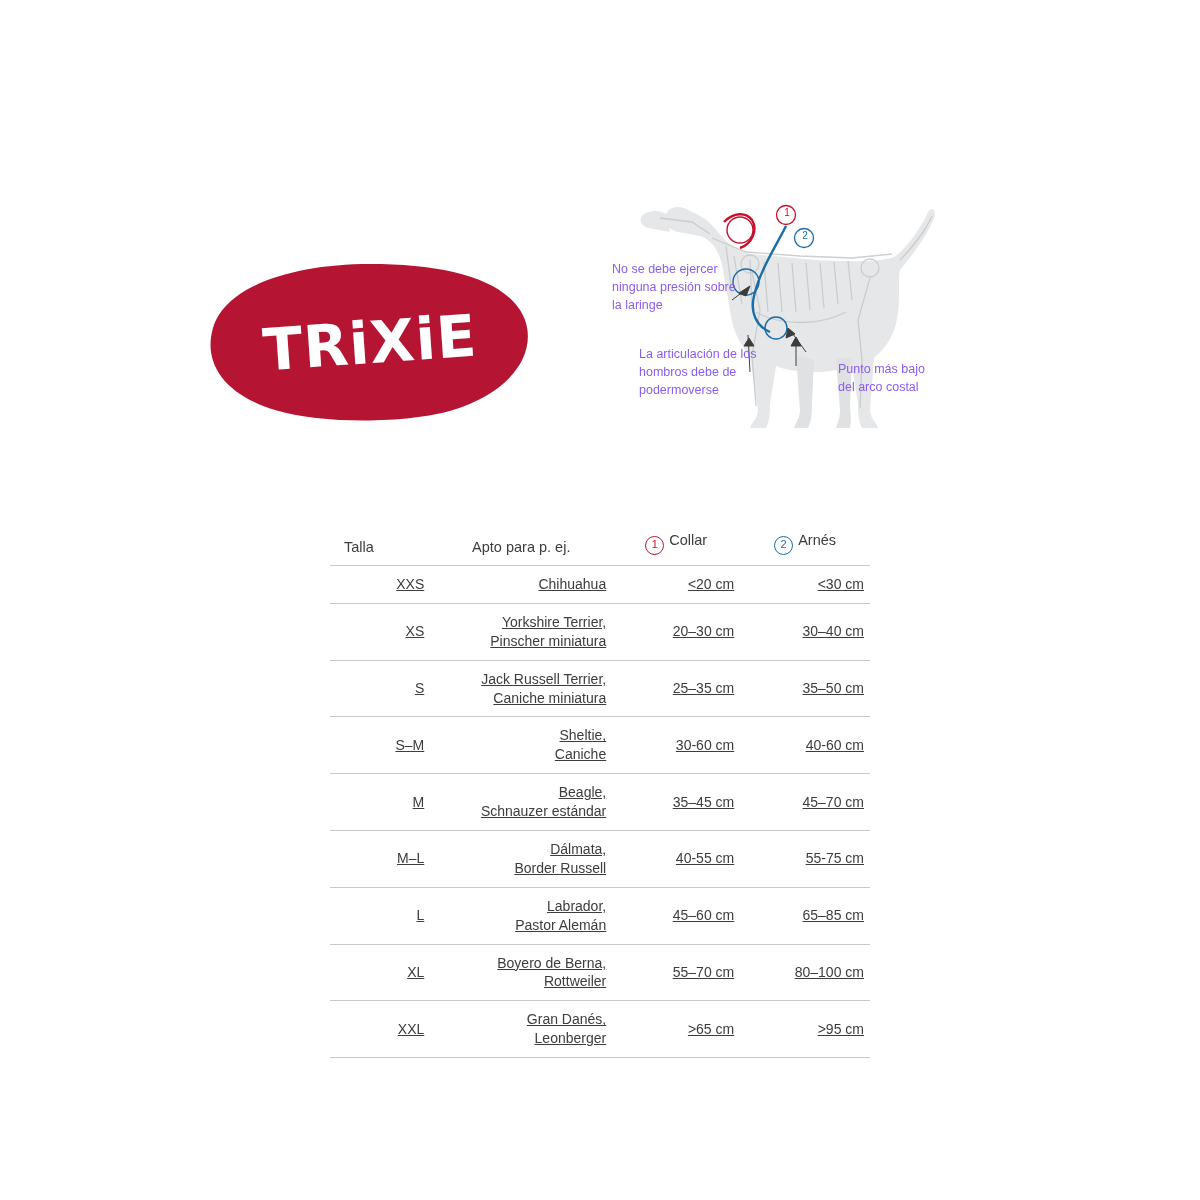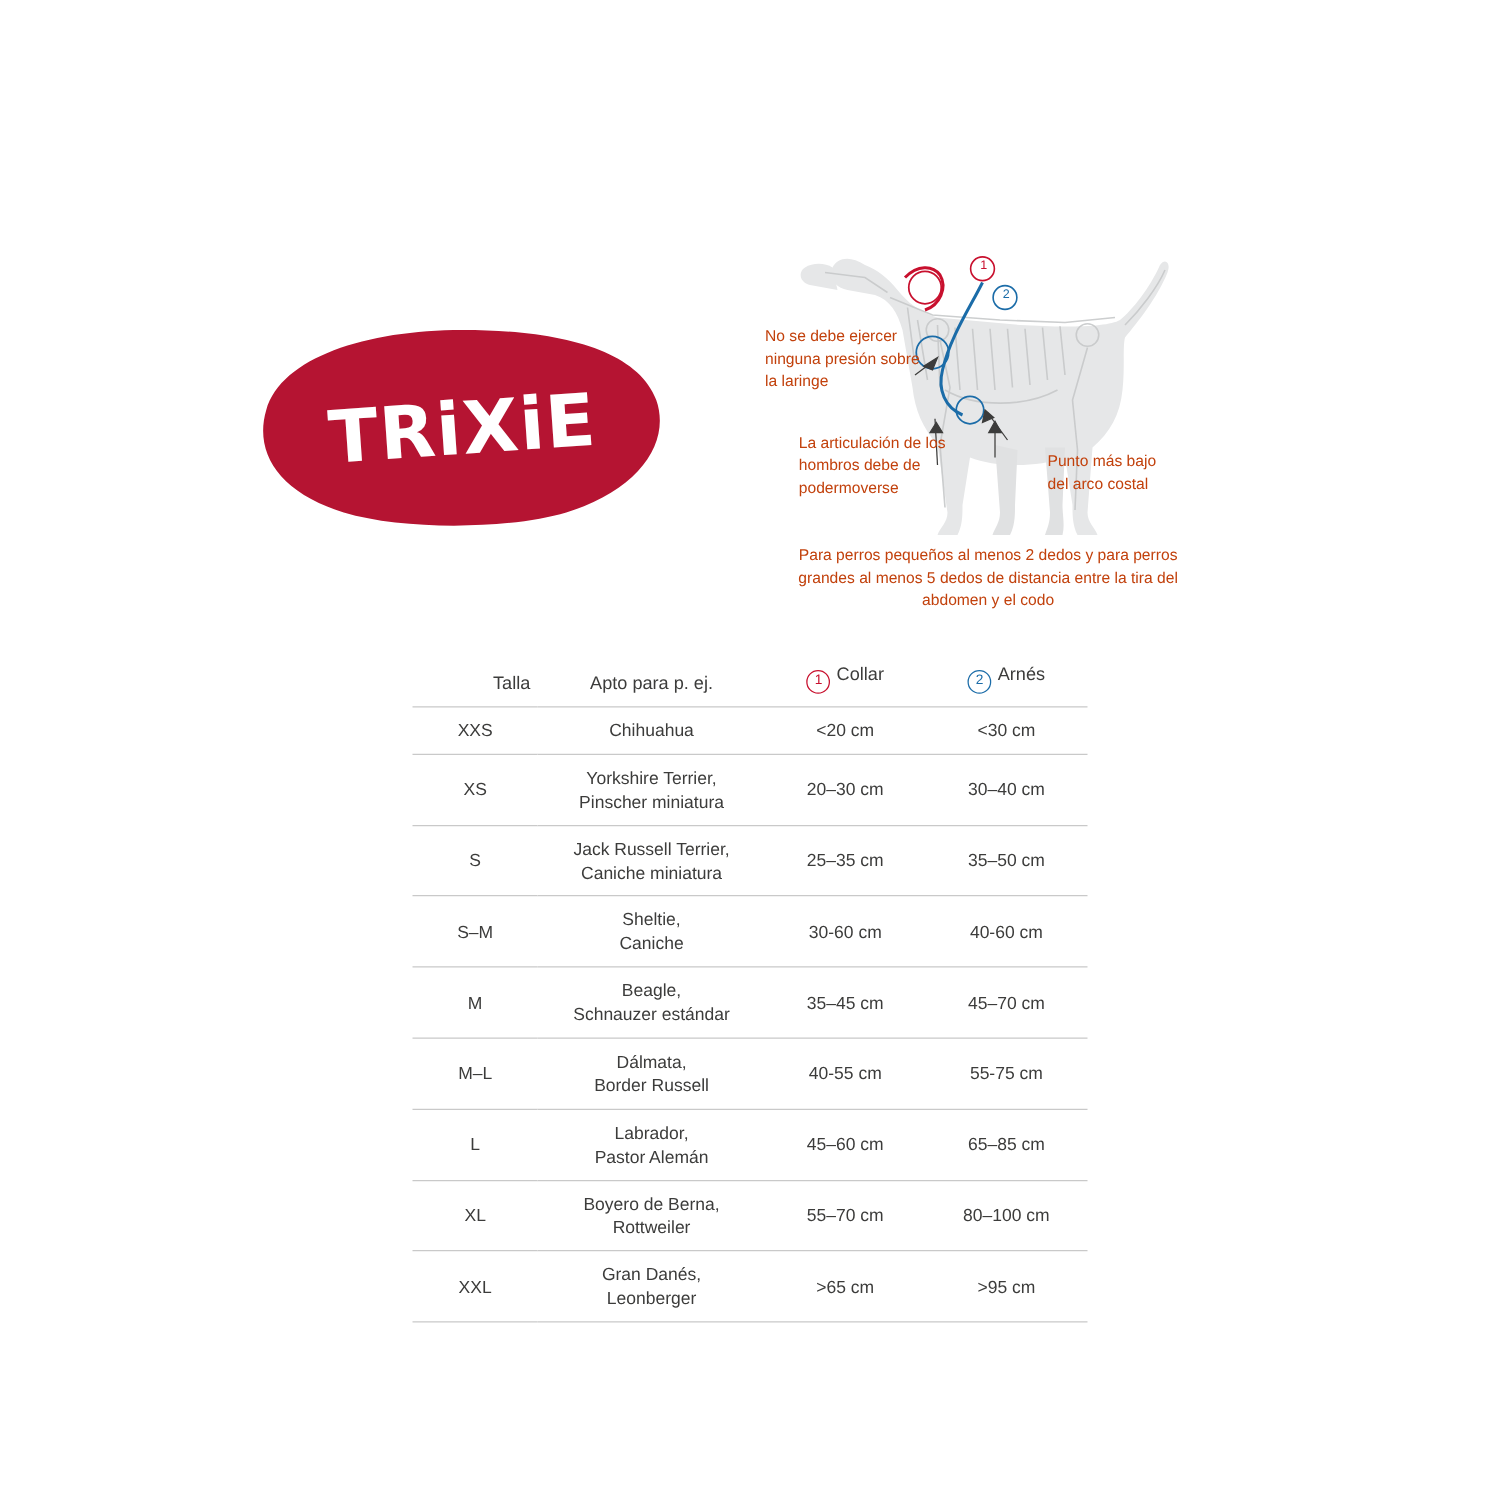--- a/index.html
+++ b/index.html
@@ -50,21 +50,21 @@
     position: absolute;
     left: 600px;
     top: 160px;
     width: 400px;
     height: 340px;
   }
   .callout {
     position: absolute;
     font-size: 12.5px;
     line-height: 1.45;
-    color: #c2410c;
+    color: #8b5cf6;
   }
   #callout-laringe {
     left: 12px;
     top: 100px;
     width: 135px;
   }
   #callout-hombros {
     left: 12px;
     top: 185px;
     width: 135px;
@@ -94,30 +94,31 @@
     color: #3c3c3b;
   }
   #size-table th {
     font-weight: normal;
     font-size: 14.5px;
     padding: 4px 6px 10px 6px;
     text-align: center;
     vertical-align: bottom;
     border-bottom: 1px solid #c9c9c9;
   }
-  #size-table th.col-talla { text-align: right; width: 88px; padding-left: 14px;}
+  #size-table th.col-talla { text-align: left; width: 88px; padding-left: 14px;}
   #size-table th.col-apto  { width: 185px; }
   #size-table th.col-collar{ width: 128px; }
   #size-table th.col-arnes { width: 130px; }
   #size-table td {
     padding: 9px 6px;
-    text-align: center;
+    text-align: right;
     vertical-align: middle;
     border-bottom: 1px solid #c9c9c9;
     line-height: 1.35;
+    text-decoration: underline;
   }
   #size-table tr:last-child td { border-bottom: 1px solid #c9c9c9; }
   #size-table td.cell-talla { }
   .breed-line { display: block; }
 
   .circ {
     display: inline-block;
     width: 17px;
     height: 17px;
     line-height: 15px;
@@ -209,21 +210,20 @@
     </g>
   </svg>
 
   
   <div style="position:absolute; left:182px; top:47px; width:10px; text-align:center; font-size:10px; color:#c8102e;">1</div>
   <div style="position:absolute; left:200px; top:70px; width:10px; text-align:center; font-size:10px; color:#1b6ca8;">2</div>
 
   <div class="callout" id="callout-laringe">No se debe ejercer ninguna presión sobre la laringe</div>
   <div class="callout" id="callout-hombros">La articulación de los hombros debe de podermoverse</div>
   <div class="callout" id="callout-costal">Punto más bajo del arco costal</div>
-  <div class="callout" id="callout-bottom">Para perros pequeños al menos 2 dedos y para perros grandes al menos 5 dedos de distancia entre la tira del abdomen y el codo</div>
 </div>
 
 <table id="size-table">
   <thead>
     <tr>
       <th class="col-talla">Talla</th>
       <th class="col-apto">Apto para p. ej.</th>
       <th class="col-collar">
         <span class="circ circ-red">1</span><span>Collar</span>
       </th>

